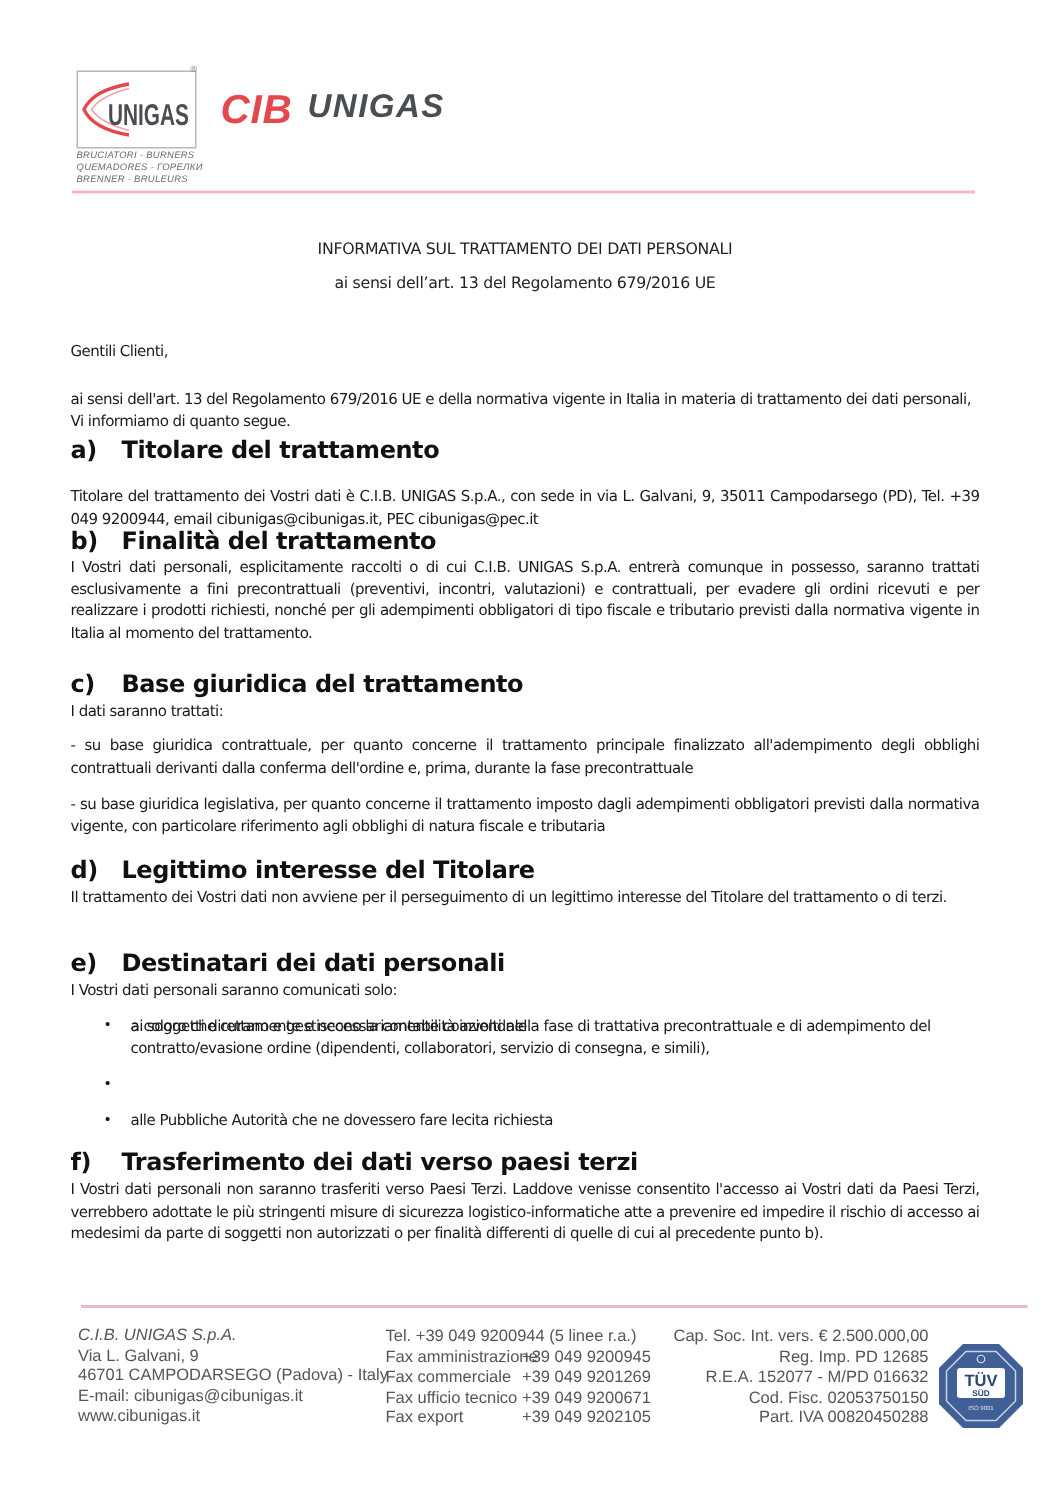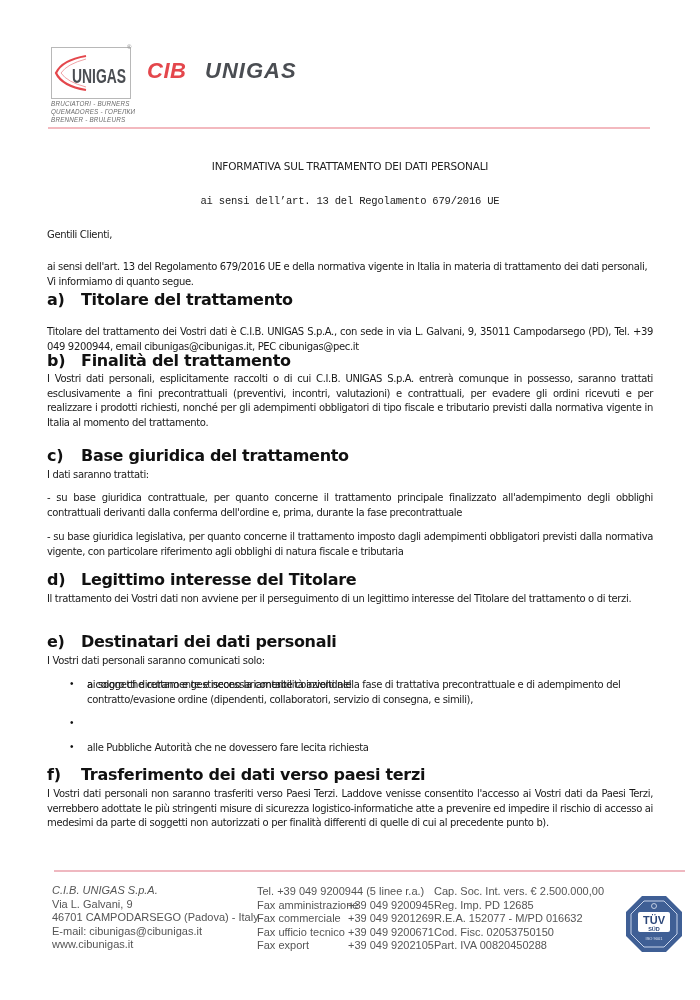--- a/index.html
+++ b/index.html
@@ -3,43 +3,43 @@
 <meta charset="utf-8">
 <style>
   html, body { margin: 0; padding: 0; background: #ffffff; }
   body { width: 700px; height: 1000px; position: relative; overflow: hidden; font-family: "Liberation Sans", sans-serif; color: #1a1a1a; }
   .abs { position: absolute; }
 
   
   .logo-box { left: 51px; top: 47px; width: 78px; height: 50px; border: 1px solid #b8b8b8; background: #fff; }
   .logo-box svg { position: absolute; left: 0; top: 0; }
   .logo-reg { left: 127px; top: 44px; font-size: 6px; color: #888; }
-  .brand-cib { left: 147px; top: 58px; font-family: "Liberation Sans", sans-serif; font-weight: bold; font-style: italic; font-size: 22px; color: #e4474c; letter-spacing: 0.5px; }
+  .brand-cib { left: 147px; top: 58px; font-family: "Liberation Sans", sans-serif; font-weight: bold; font-style: italic; font-size: 27px; color: #e4474c; letter-spacing: 0.5px; }
   .brand-unigas { left: 205px; top: 58px; font-family: "Liberation Sans", sans-serif; font-weight: bold; font-style: italic; font-size: 22px; color: #4a4d52; letter-spacing: 1px; }
   .tagline { left: 51px; font-size: 6.3px; font-style: italic; color: #6a6a6a; letter-spacing: 0.2px; line-height: 8px; }
   .header-rule { left: 48px; top: 127px; width: 602px; height: 1.5px; background: #f3b9bf; }
 
   
   .title { left: 0; width: 700px; text-align: center; font-family: "DejaVu Sans", sans-serif; font-size: 10.5px; color: #222; }
   .title1 { top: 160px; letter-spacing: -0.2px; }
-  .title2 { top: 195px; letter-spacing: -0.2px; font-family: Liberation Mono, monospace; }
+  .title2 { top: 183px; letter-spacing: -0.2px; }
 
   
   .body-text { left: 47px; width: 606px; font-family: "DejaVu Sans", sans-serif; font-size: 10px; line-height: 14.6px; color: #1a1a1a; letter-spacing: -0.35px; }
   .justify { text-align: justify; text-align-last: left; }
   .sec-head { left: 47px; font-family: "DejaVu Sans", sans-serif; font-size: 16px; color: #111; letter-spacing: -0.3px; font-weight: bold; }
   .sec-letter { display: inline-block; width: 34px; font-weight: bold; }
   .bullet-dot { left: 70px; font-size: 10px; color: #111; }
   .bullet-text { left: 87px; width: 566px; font-family: "DejaVu Sans", sans-serif; font-size: 10px; line-height: 14.6px; letter-spacing: -0.35px; color: #1a1a1a; }
 
   
   .footer-rule { left: 54px; top: 870px; width: 631px; height: 1.5px; background: #efb8c0; }
   .foot { font-family: "Liberation Sans", sans-serif; font-size: 11px; color: #555; line-height: 13.6px; white-space: nowrap; }
   .foot-col1 { left: 52px; top: 884px; }
-  .foot-col3 { left: 434px; top: 885px; }
+  .foot-col3 { left: 449px; top: 885px; text-align: right; }
   .foot-tel { left: 257px; top: 885px; }
   .tuv { left: 625px; top: 895px; width: 58px; height: 58px; }
 </style>
 </head>
 <body>
 
 <div class="abs logo-box">
   <svg width="78" height="50" viewBox="0 0 78 50">
     <path d="M34 8 Q10 12 4 25 Q10 38 34 42" fill="none" stroke="#e4474c" stroke-width="2.2"></path>
     <path d="M34 11 Q15 16 9 25 Q15 34 34 39" fill="none" stroke="#f0a3a6" stroke-width="1"></path>

